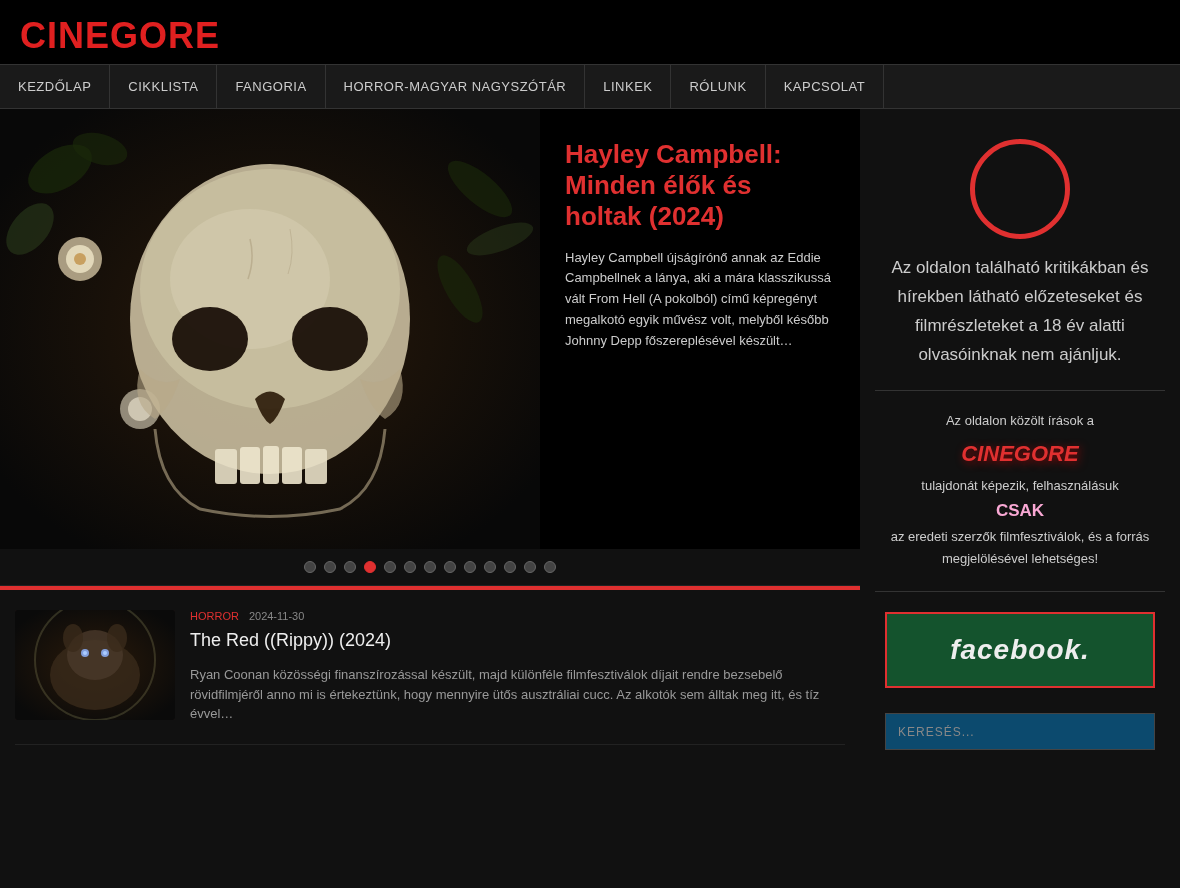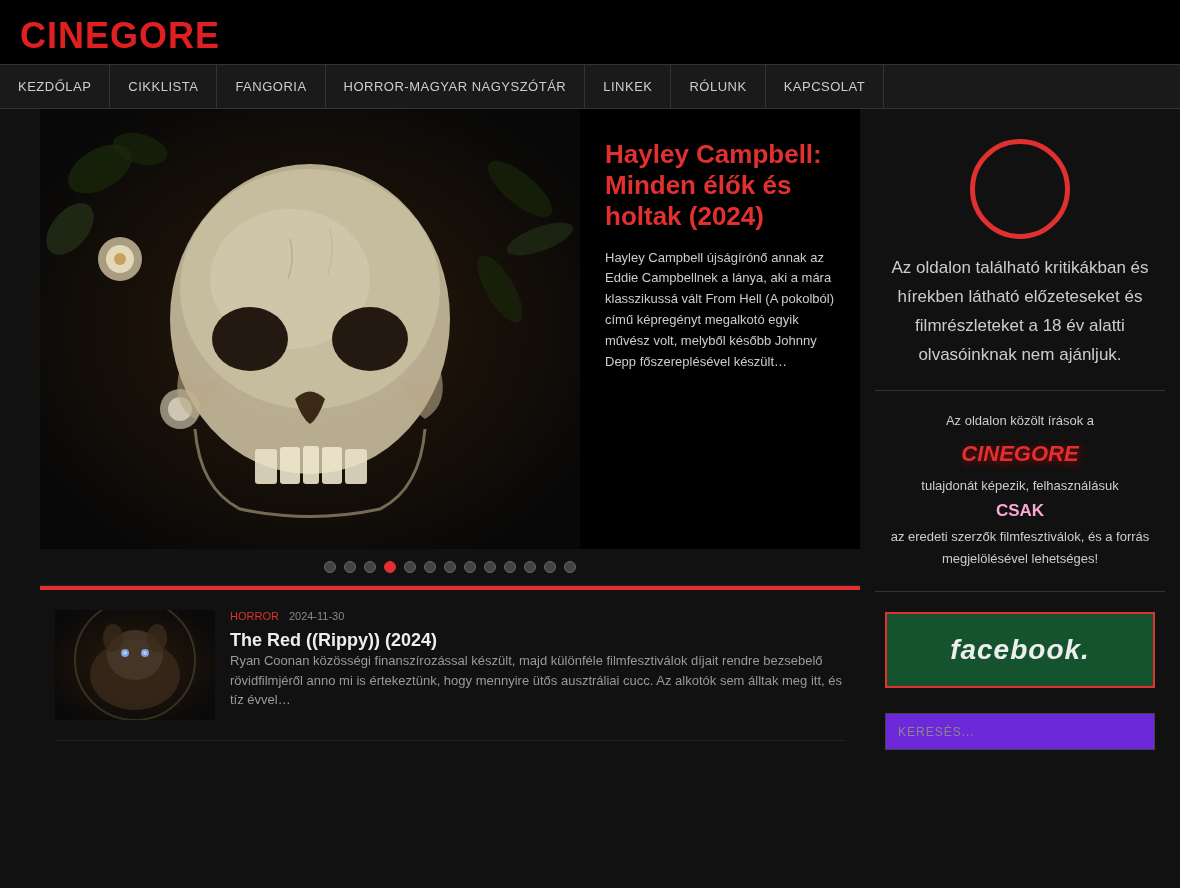--- a/index.html
+++ b/index.html
@@ -8,21 +8,21 @@
     
     #header { background: #000; padding: 18px 20px 10px; }
     #site-title { color: #e02020; font-size: 36px; font-weight: 900; letter-spacing: 1px; text-transform: uppercase; line-height: 1; }
     #site-subtitle { color: #aaa; font-size: 12px; font-weight: bold; letter-spacing: 2px; text-transform: uppercase; margin-top: 3px; }
 
     
     #navbar { background: #1a1a1a; border-top: 1px solid #333; border-bottom: 1px solid #333; display: flex; }
     .nav-item { color: #ccc; padding: 14px 18px; font-size: 13px; font-weight: normal; cursor: pointer; text-transform: uppercase; letter-spacing: 0.5px; border-right: 1px solid #333; }
 
     
-    #main { display: flex; gap: 0; padding-left: 40px; }
+    #main { display: flex; gap: 0; }
     #content { flex: 1; min-width: 0; }
     #sidebar { width: 320px; min-width: 320px; background: #111; padding: 15px; }
 
     
     #hero { position: relative; background: #000; }
     #hero-inner { display: flex; height: 440px; overflow: hidden; }
     #hero-image { width: 540px; min-width: 540px; background: #1a0a0a; overflow: hidden; }
     #hero-img-placeholder {
       width: 100%; height: 100%;
       background: radial-gradient(ellipse at center, #2a1a0a 0%, #0a0a0a 70%);
@@ -43,40 +43,40 @@
     #hero-divider { height: 4px; background: #e03030; }
 
     
     #article-list { padding: 20px 15px; }
     .article-item { display: flex; gap: 15px; margin-bottom: 25px; padding-bottom: 20px; border-bottom: 1px solid #222; }
     .article-thumb { width: 160px; min-width: 160px; height: 110px; background: #1a1a1a; overflow: hidden; border-radius: 2px; }
     .article-thumb-img { width: 100%; height: 100%; background: #2a1a1a; display: flex; align-items: center; justify-content: center; }
     .article-meta { display: flex; gap: 10px; align-items: center; margin-bottom: 8px; }
     .article-category { color: #e03030; font-size: 11px; font-weight: normal; text-transform: uppercase; cursor: pointer; }
     .article-date { color: #888; font-size: 11px; }
-    .article-title { color: #eee; font-size: 18px; font-weight: bold; margin-bottom: 0; cursor: pointer; }
+    .article-title { color: #eee; font-size: 18px; font-weight: normal; margin-bottom: 14px; cursor: pointer; }
     .article-excerpt { color: #999; font-size: 13px; line-height: 1.5; }
 
     
     #sidebar-warning { text-align: center; padding: 15px 10px 20px; border-bottom: 1px solid #333; }
     #warning-circle { width: 100px; height: 100px; border-radius: 50%; border: 5px solid #e03030; margin: 0 auto 15px; background: transparent; }
     #warning-text { color: #ccc; font-size: 17px; line-height: 1.7; }
 
     #sidebar-copyright { padding: 20px 10px; border-bottom: 1px solid #333; text-align: center; }
     #copyright-intro { color: #ccc; font-size: 13px; line-height: 1.6; margin-bottom: 10px; }
     #copyright-logo { color: #e03030; font-size: 22px; font-weight: 900; text-transform: uppercase; font-style: italic; margin-bottom: 8px; text-shadow: 1px 1px 3px rgba(200,0,0,0.5); }
     #copyright-rest { color: #ccc; font-size: 13px; line-height: 1.7; }
     .copyright-csak { color: #f9a8d4; font-size: 17px; font-weight: 900; }
 
     #sidebar-facebook { padding: 15px 10px; margin-top: 5px; }
     #fb-box { border: 2px solid #e03030; padding: 20px 15px; display: flex; align-items: center; justify-content: center; cursor: pointer; background: #14532d; }
     #fb-text { color: #eee; font-size: 28px; font-weight: 900; font-style: italic; letter-spacing: 1px; }
 
     #sidebar-search { padding: 10px 10px; }
-    #search-input { width: 100%; padding: 10px 12px; background: #6d28d9; border: 1px solid #444; color: #ccc; font-size: 13px; outline: none; }
+    #search-input { width: 100%; padding: 10px 12px; background: #0c4a6e; border: 1px solid #444; color: #ccc; font-size: 13px; outline: none; }
     #search-input::placeholder { color: #888; text-transform: uppercase; letter-spacing: 1px; font-size: 12px; }
 
     
     .skull-art { width: 100%; height: 100%; }
   </style>
 </head>
 <body>
 
 <div id="header">
   <div id="site-title">CINEGORE</div>

